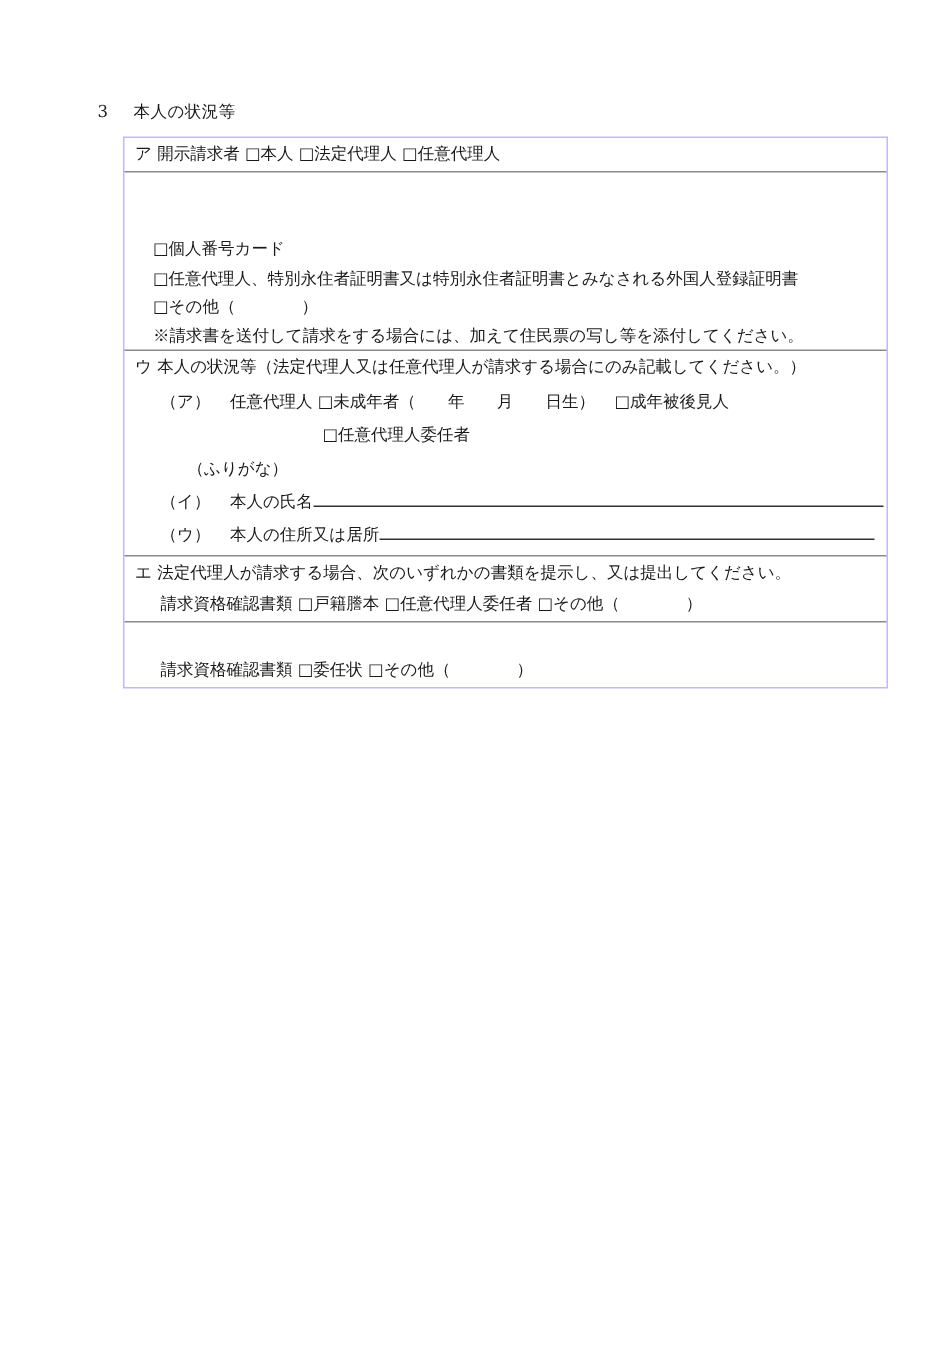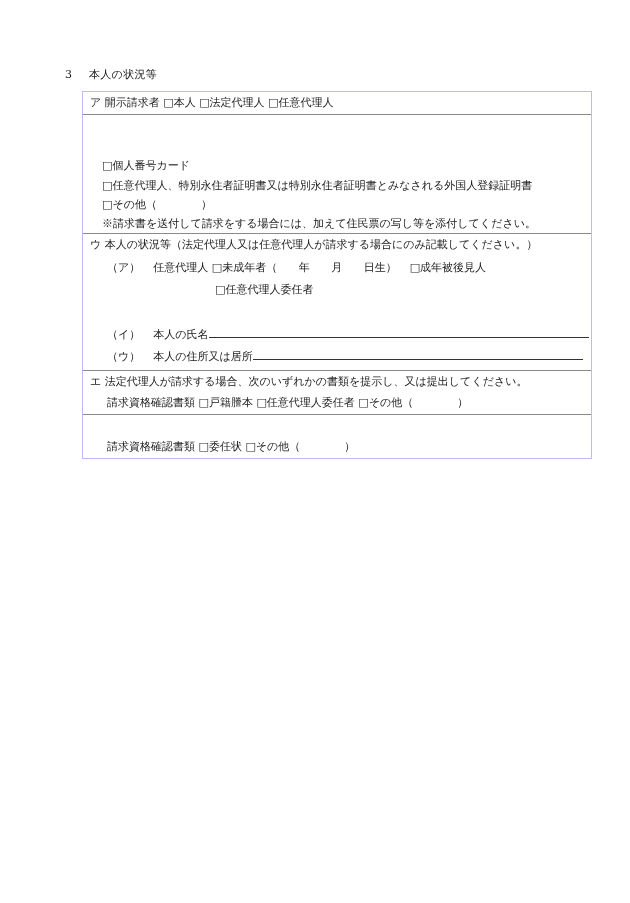--- a/index.html
+++ b/index.html
@@ -62,20 +62,21 @@
       <span class="box"><span>未成年者（</span></span>
       <span class="sp" style="width:18px;"></span><span>年</span>
       <span class="sp" style="width:18px;"></span><span>月</span>
       <span class="sp" style="width:18px;"></span><span>日生）</span>
       <span class="sp" style="width:6px;"></span>
       <span class="box"><span>成年被後見人</span></span>
     </div>
     <div class="line" style="top:46px; padding-left:132px;">
       <span class="box"><span>任意代理人委任者</span></span>
     </div>
+    <div class="line" style="top:69px; padding-left:42px;">（ふりがな）</div>
     <div class="line ind3" style="top:91px;">
       <span>（イ）</span>
       <span class="sp" style="width:6px;"></span>
       <span>本人の氏名</span><span class="ul" style="width:380px;"></span>
     </div>
     <div class="line ind3" style="top:113px;">
       <span>（ウ）</span>
       <span class="sp" style="width:6px;"></span>
       <span>本人の住所又は居所</span><span class="ul" style="width:330px;"></span>
     </div>

